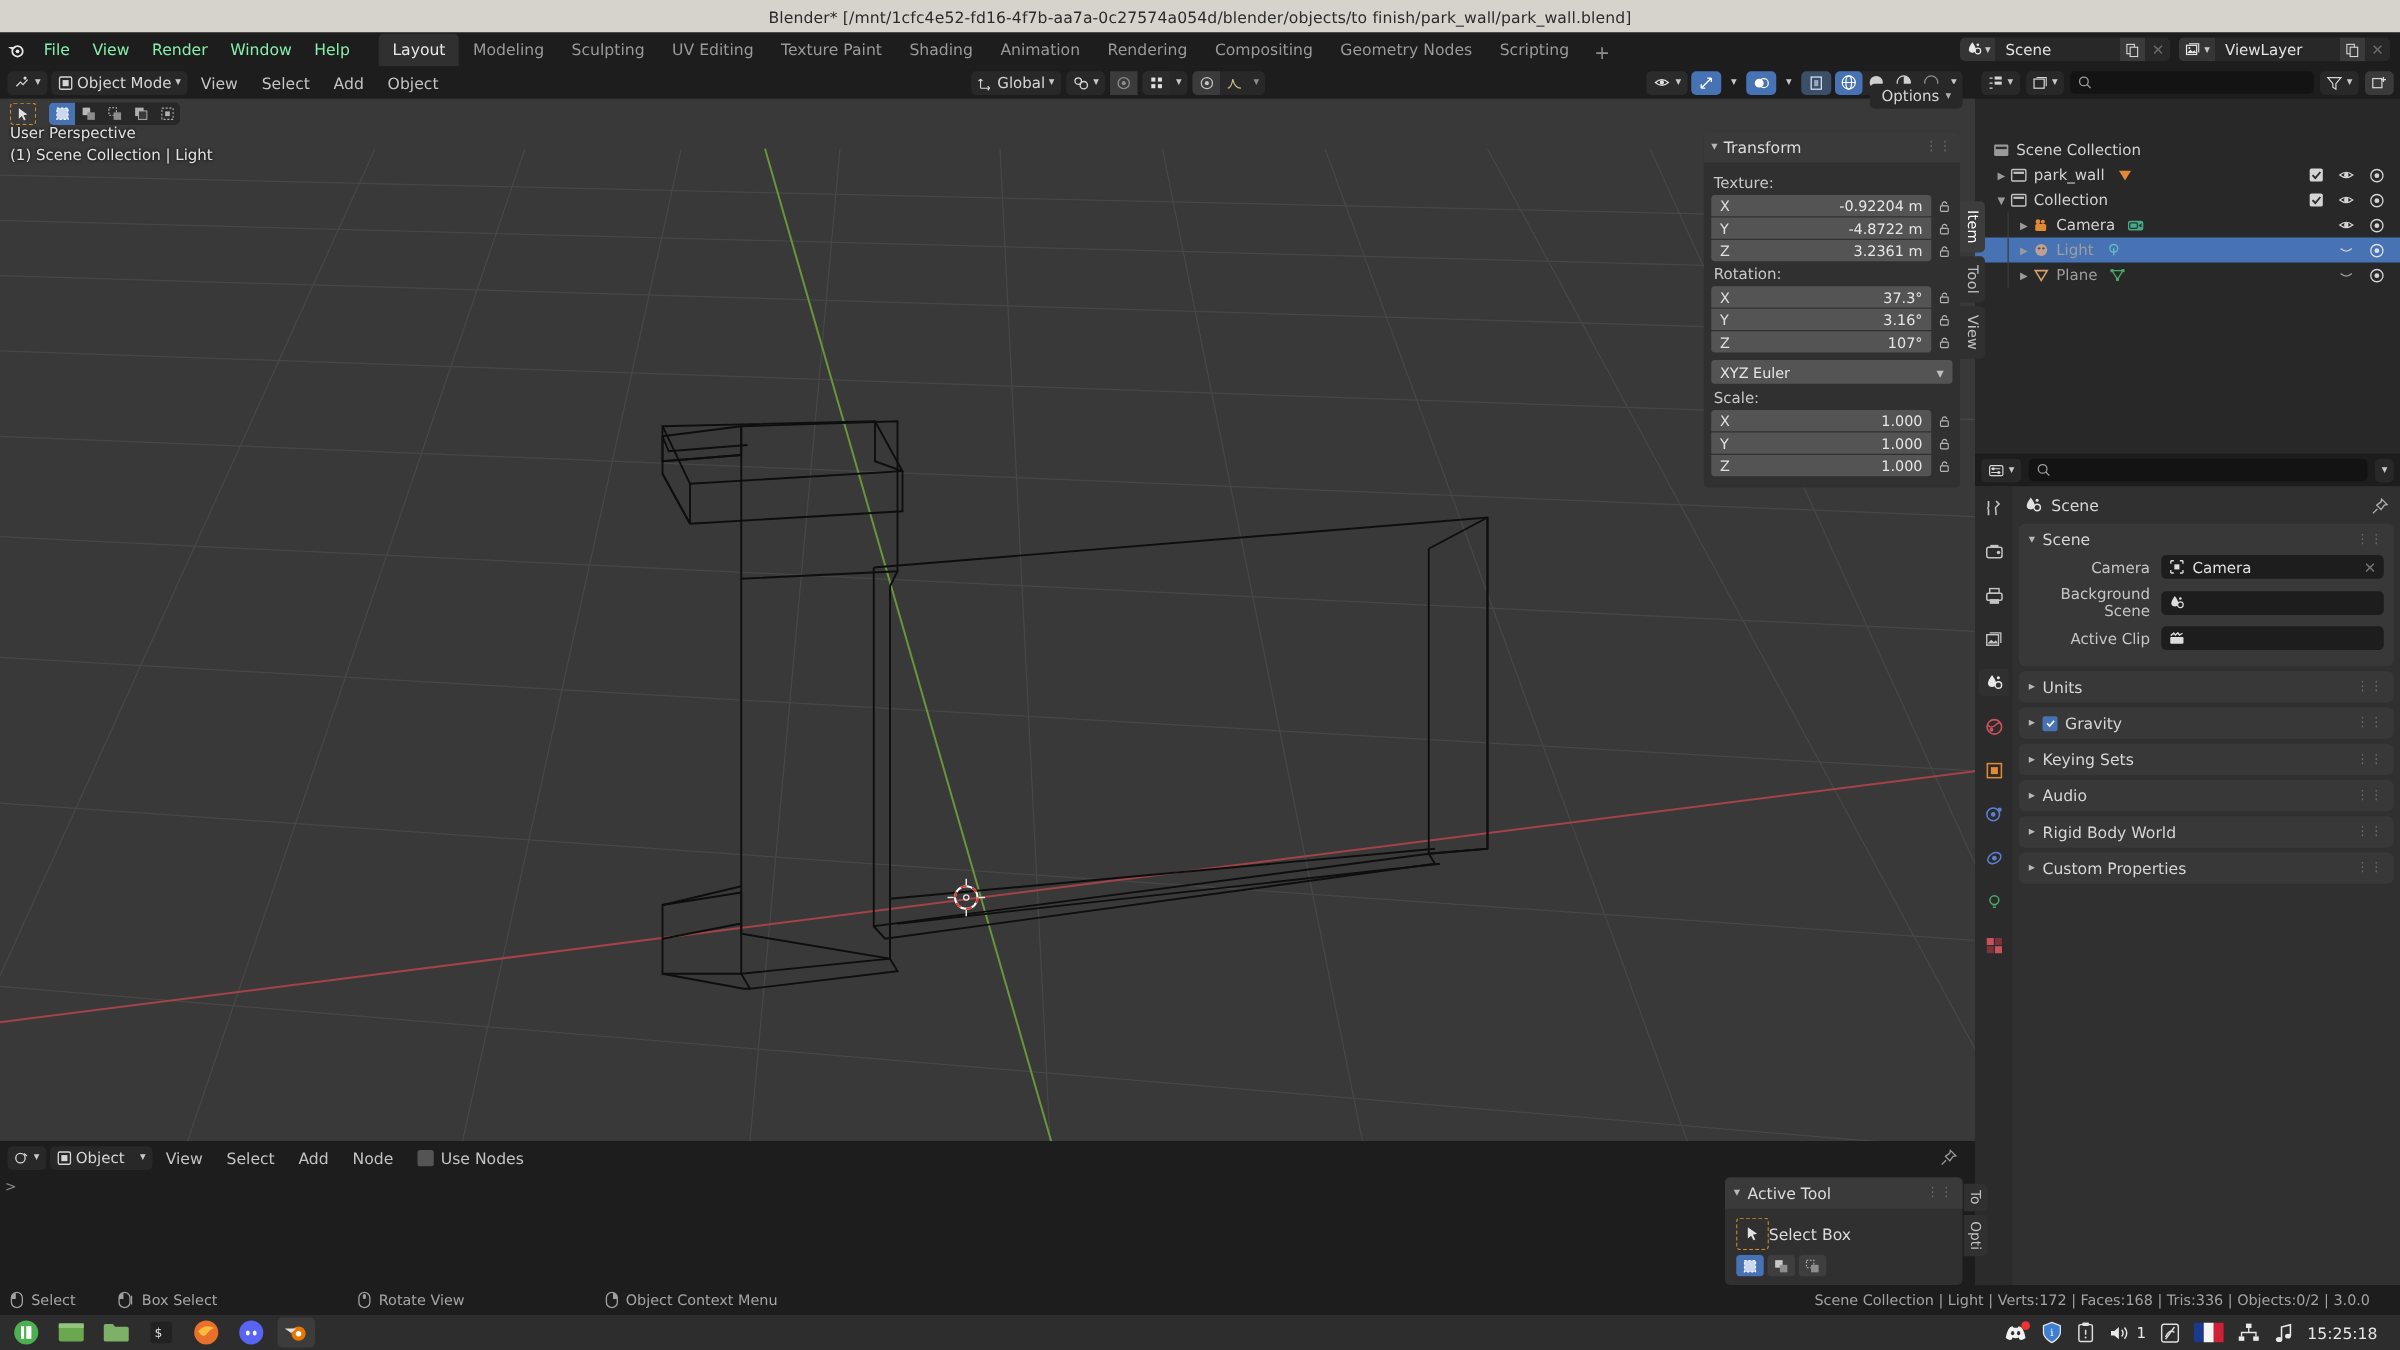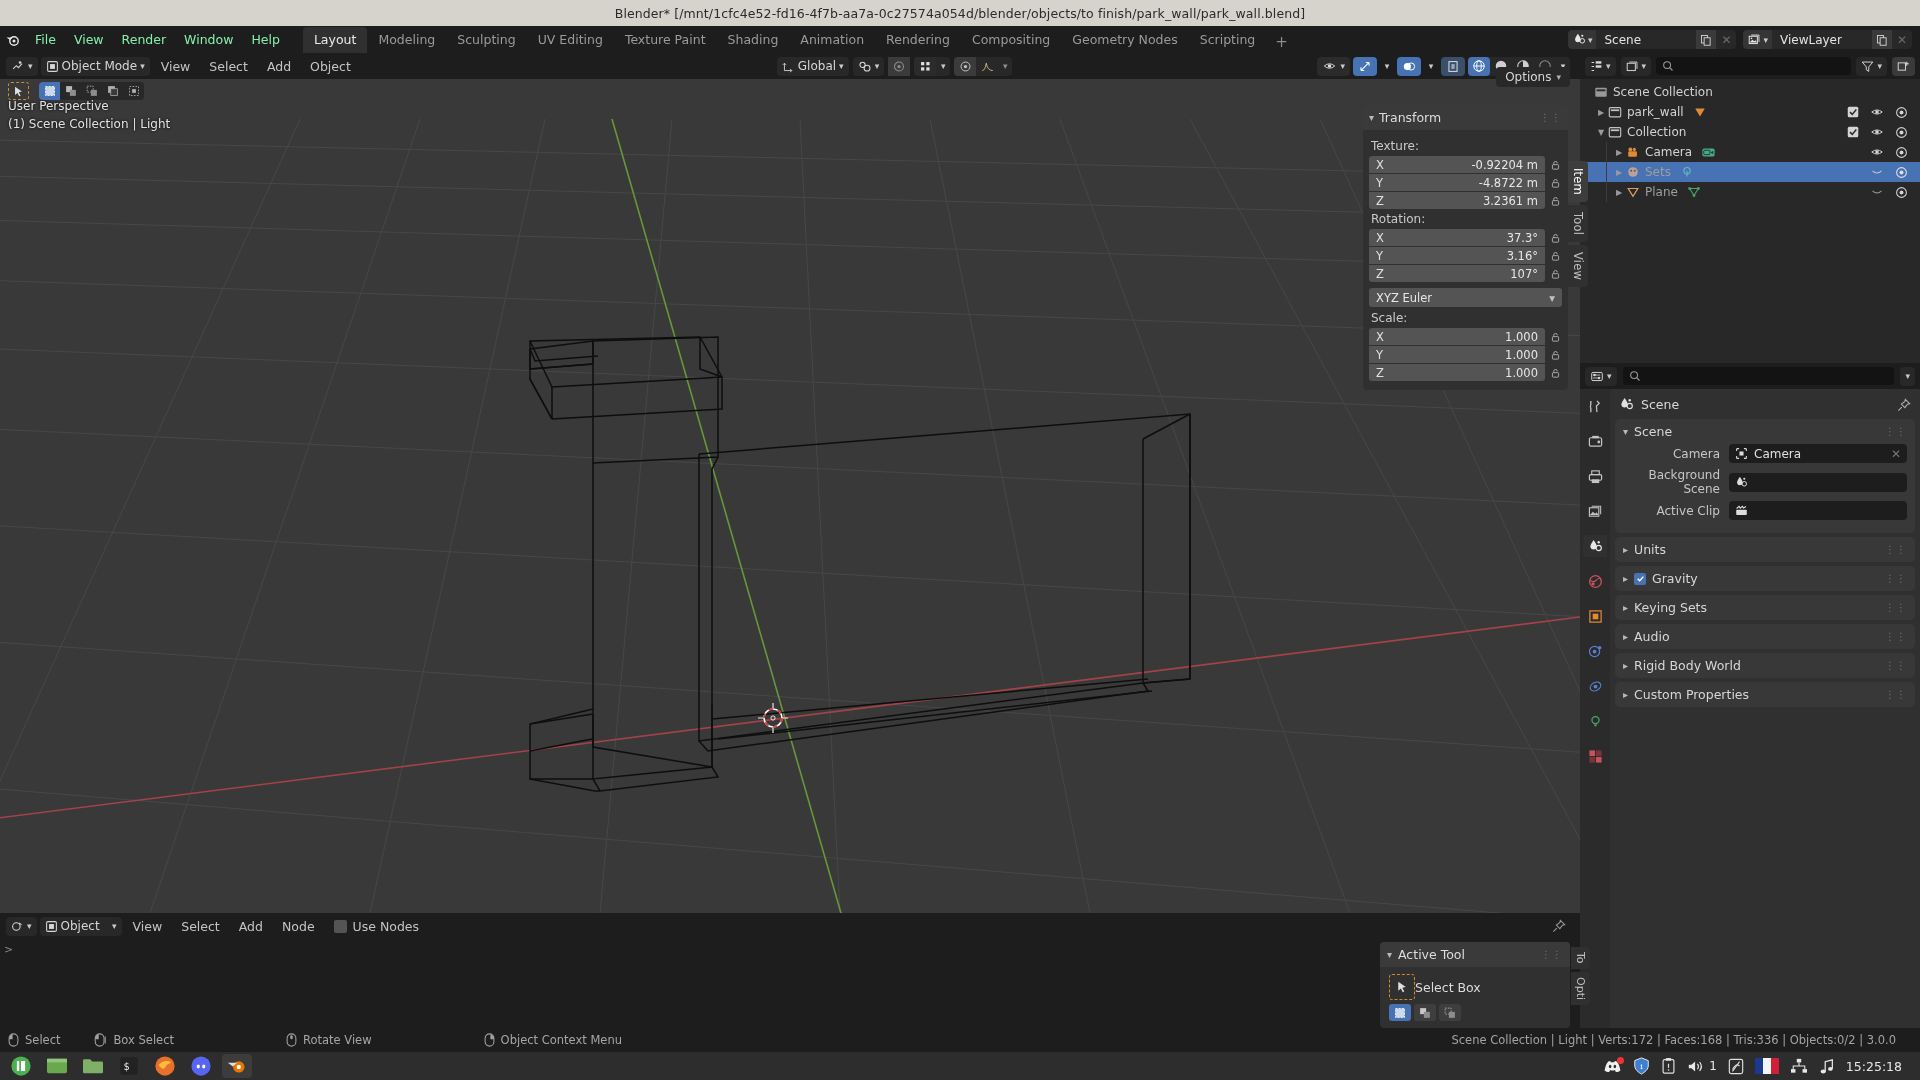--- a/index.html
+++ b/index.html
@@ -150,21 +150,21 @@
   .outliner {
     position: absolute; left: 1580px; top: 53px; width: 340px; height: 310px; background: #282828;
   }
   .out-header {
     height: 26px; background: #1d1d1d; display: flex; align-items: center; padding: 0 5px; gap: 5px;
   }
   .out-search {
     flex: 1; height: 18px; background: #131313; border-radius: 4px; display: flex;
     align-items: center; padding: 0 6px; gap: 5px;
   }
-  .out-body { padding: 3px 0; font-size: 12px; color: #d2d2d2; }
+  .out-body { padding: 3px 0; font-size: 12px; color: #d2d2d2; margin-top: 28px; }
   .out-row { display: flex; align-items: center; height: 20px; padding: 0 6px 0 0; position: relative; }
   .out-row.selected { background: #4772b3; }
   .out-row .twisty { width: 14px; text-align: center; color: #9a9a9a; font-size: 9px; }
   .out-row .oname { margin-left: 5px; white-space: nowrap; }
   .out-row .oname.dim { color: #9e9e9e; }
   .out-row .rowicons { margin-left: auto; display: flex; align-items: center; gap: 11px; padding-right: 6px; }
   .indent1 { padding-left: 14px; }
   .indent2 { padding-left: 32px; }
   .tree-line { position: absolute; left: 26px; top: 0; bottom: 0; width: 1px; background: #3d3d3d; }
 
@@ -935,21 +935,21 @@
       <div class="out-row indent2 selected">
         <span class="tree-line"></span>
         <span class="twisty" style="font-size:8px;">▶</span>
         <span style="display:flex;">
           <svg width="14" height="14" viewBox="0 0 16 16">
               <circle cx="8" cy="8" r="5.5" fill="#e3b18f" opacity="0.75"></circle>
               <circle cx="6" cy="6.5" r="1.1" fill="#7a4d33"></circle>
               <circle cx="10" cy="6.5" r="1.1" fill="#7a4d33"></circle>
             </svg>
         </span>
-        <span class="oname dim">Sets</span>
+        <span class="oname dim">Light</span>
         <span style="margin-left:9px;display:flex;">
           <svg width="14" height="14" viewBox="0 0 16 16">
               <circle cx="8" cy="6.5" r="3.6" fill="none" stroke="#67b7c4" stroke-width="1.3"></circle>
               <path d="M8 6.5 V13" stroke="#67b7c4" stroke-width="1.3"></path>
             </svg>
         </span>
         <span class="rowicons">
           <span>
             <svg width="14" height="12" viewBox="0 0 16 16">
                 <path d="M2 6.5 Q8 12 14 6.5" fill="none" stroke="#c9c9c9" stroke-width="1.4"></path>

